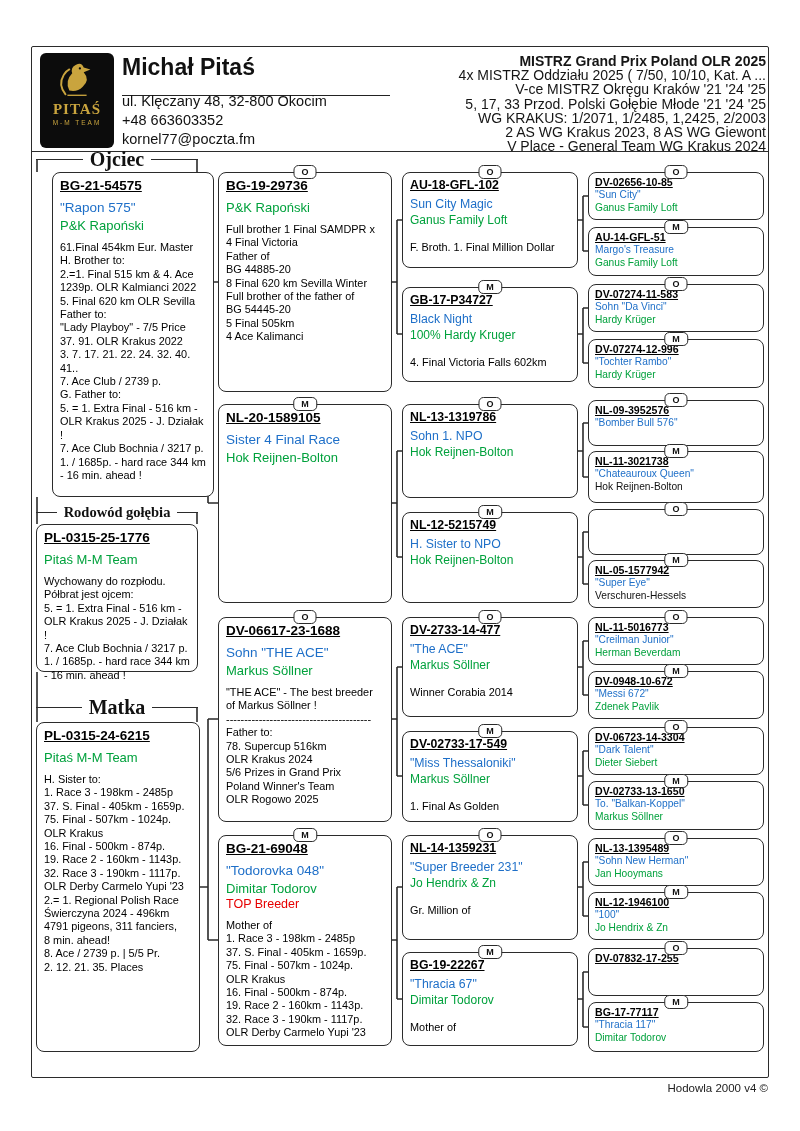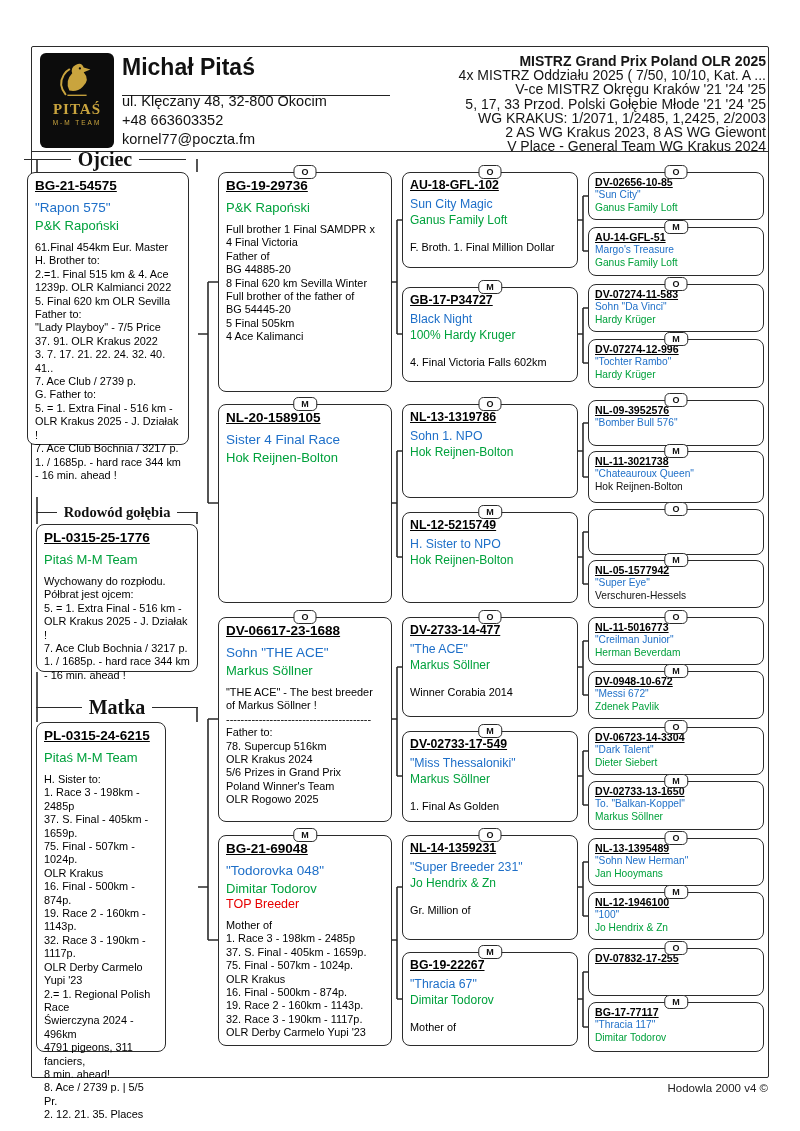--- a/index.html
+++ b/index.html
@@ -122,24 +122,24 @@
   <div class="ach">
     <div class="a0">MISTRZ Grand Prix Poland OLR 2025</div>
     <div>4x MISTRZ Oddziału 2025 ( 7/50, 10/10, Kat. A ...</div>
     <div>V-ce MISTRZ  Okręgu Kraków '21 '24 '25</div>
     <div>5, 17, 33 Przod. Polski Gołębie Młode '21 '24 '25</div>
     <div>WG KRAKUS: 1/2071, 1/2485, 1,2425, 2/2003</div>
     <div>2 AS WG Krakus 2023, 8 AS WG Giewont</div>
     <div>V Place - General Team WG Krakus 2024</div>
   </div>
 
-  <div class="sect-title t-big" style="left:24px;top:147px;width:162px;height:24px;">
+  <div class="sect-title t-big" style="left:36px;top:147px;width:162px;height:24px;">
     <span>Ojciec</span>
   </div>
-  <div class="pbox big" style="left:27px;top:172px;width:162px;height:273px;">
+  <div class="pbox big" style="left:52px;top:172px;width:162px;height:325px;">
     <div class="ring">BG-21-54575</div>
     <div class="bname">"Rapon 575"</div>
     <div class="loft">P&amp;K Rapoński</div>
     <div class="note">61.Final 454km Eur. Master
 H. Brother to:
 2.=1. Final 515 km &amp; 4. Ace
 1239p. OLR Kalmianci 2022
 5. Final 620 km OLR Sevilla
 Father to:
 "Lady Playboy" - 7/5 Price
@@ -165,21 +165,21 @@
 5. = 1. Extra Final - 516 km -
 OLR Krakus 2025 - J. Działak !
 7. Ace Club Bochnia / 3217 p.
 1. / 1685p. - hard race 344 km
 - 16 min. ahead !</div>
   </div>
 
   <div class="sect-title t-big" style="left:36px;top:695px;width:162px;height:24px;">
     <span>Matka</span>
   </div>
-  <div class="pbox big" style="left:36px;top:722px;width:130px;height:330px;">
+  <div class="pbox big" style="left:36px;top:722px;width:164px;height:330px;">
     <div class="ring">PL-0315-24-6215</div>
     <div class="loft">Pitaś M-M Team</div>
     <div class="note">H. Sister to:
 1. Race 3 - 198km - 2485p
 37. S. Final - 405km - 1659p.
 75. Final -  507km - 1024p.
 OLR Krakus
 16. Final - 500km - 874p.
 19. Race 2 - 160km - 1143p.
 32. Race 3 - 190km - 1117p.

